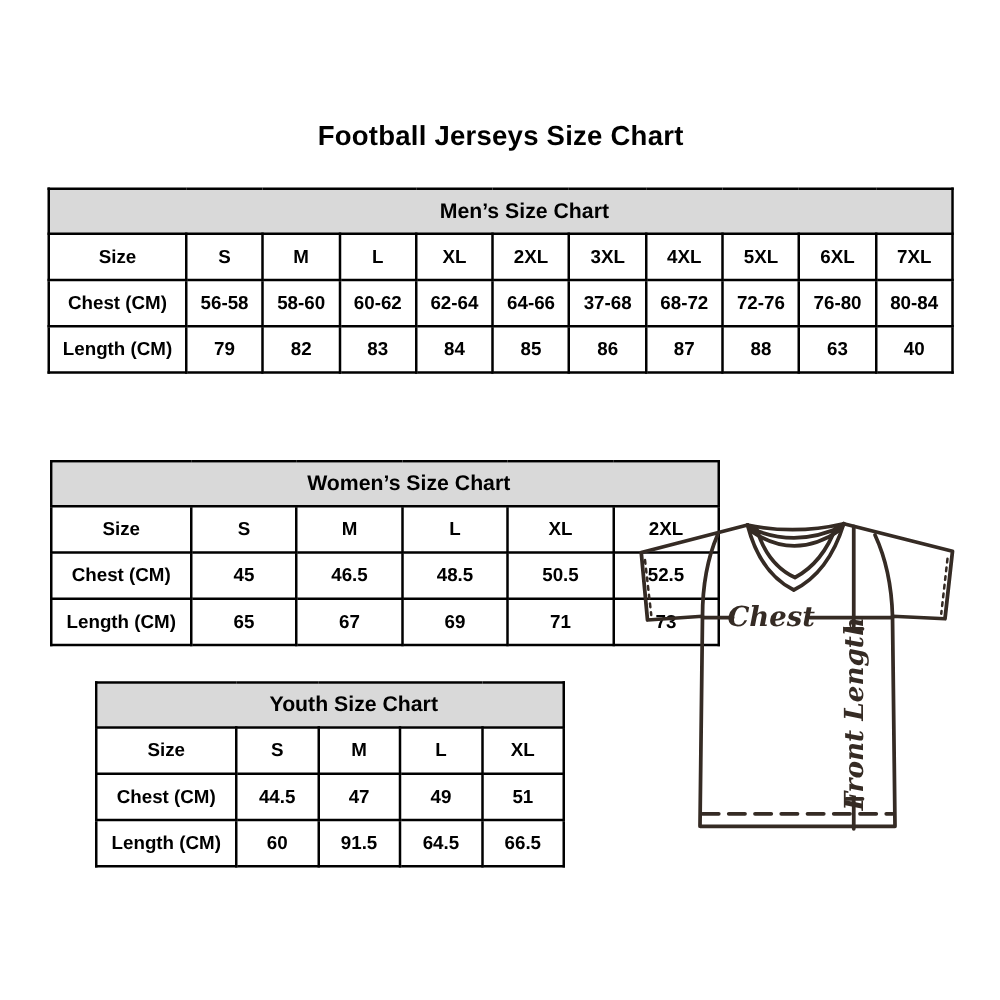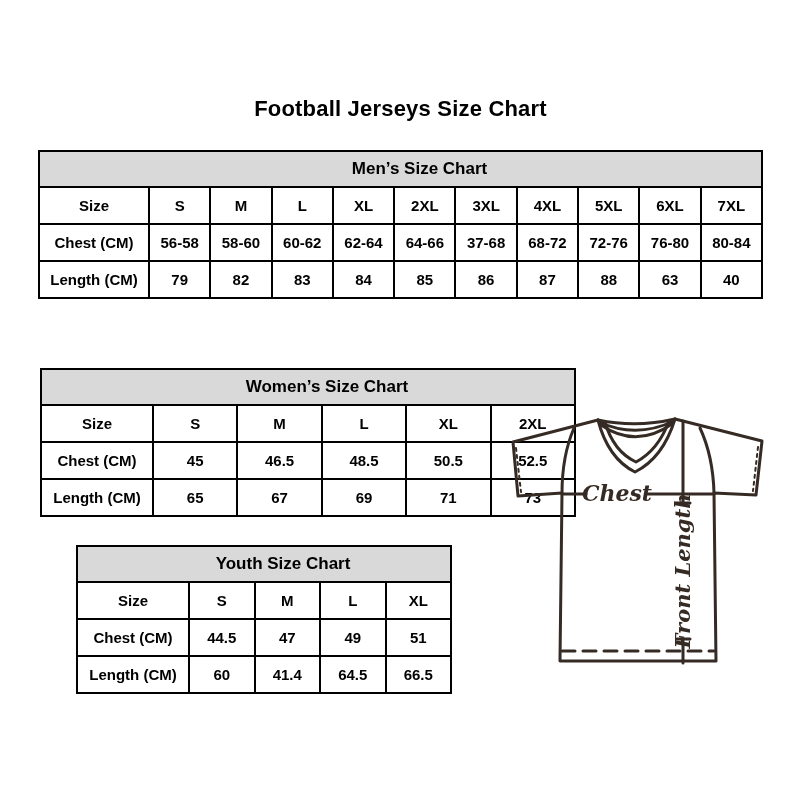--- a/index.html
+++ b/index.html
@@ -185,21 +185,21 @@
     <tr>
       <td>Chest (CM)</td>
       <td>44.5</td>
       <td>47</td>
       <td>49</td>
       <td>51</td>
     </tr>
     <tr>
       <td>Length (CM)</td>
       <td>60</td>
-      <td>41.4</td>
+      <td>91.5</td>
       <td>64.5</td>
       <td>66.5</td>
     </tr>
   </tbody>
 </table>
 
 <div id="jersey-diagram-wrap">
   <svg width="272" height="262" viewBox="0 0 272 262">
     <g fill="none" stroke="#352b24" stroke-width="3" stroke-linejoin="round" stroke-linecap="round">
 

